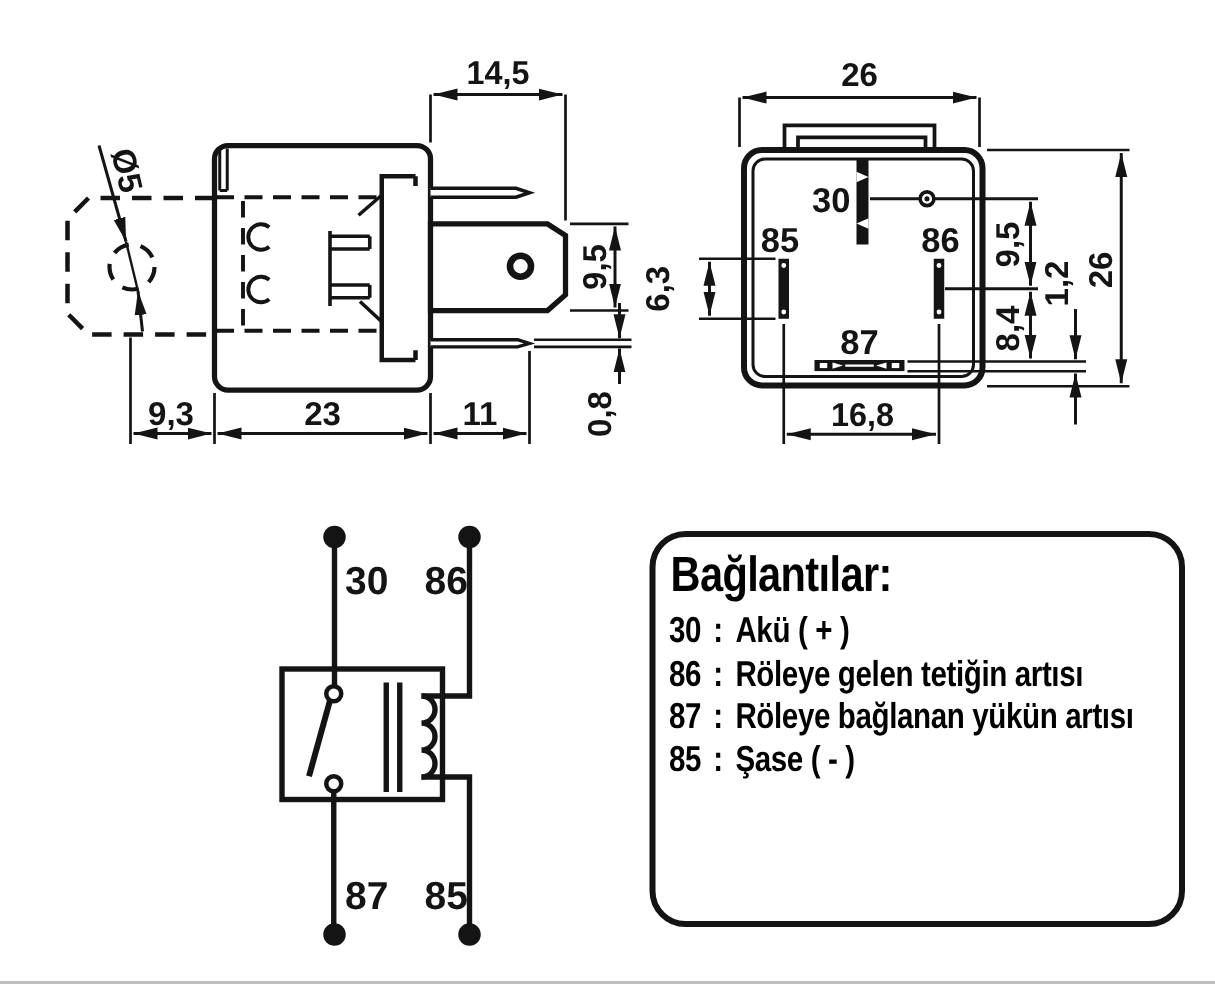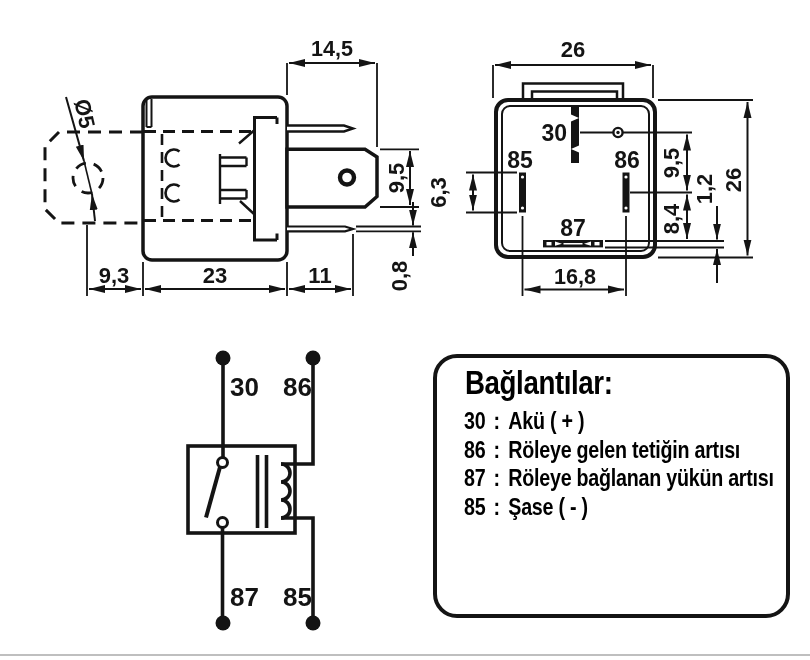--- a/index.html
+++ b/index.html
@@ -15,21 +15,21 @@
   .wfl { fill:#ffffff; stroke:none; }
   text { fill:var(--ink); stroke:none; }
   text.dim    { font-family:"Liberation Sans", sans-serif; font-weight:bold; font-size:22px; }
   text.pinlbl { font-family:"Liberation Sans", sans-serif; font-weight:bold; font-size:23px; }
   text.schlbl { font-family:"Liberation Sans", sans-serif; font-weight:bold; font-size:26px; }
   marker path { fill:var(--ink); }
 
   .legend {
     position:absolute; left:433px; top:354px; width:357px; height:264px;
     box-sizing:border-box; border:4.5px solid var(--ink); border-radius:24px;
-    background:var(--paper); padding:5px 6px 0 27px;
+    background:var(--paper); padding:5px 6px 0 9px;
   }
   .legend-title {
     font-size:33px; font-weight:bold; letter-spacing:-0.5px;
     transform:scaleX(0.84); transform-origin:0 50%;
     margin:1px 0 5px 1px; white-space:nowrap;
   }
   .legend-row {
     display:flex; font-size:24px; font-weight:bold; line-height:28.5px;
     letter-spacing:-0.3px; transform:scaleX(0.82); transform-origin:0 50%;
     white-space:nowrap;

